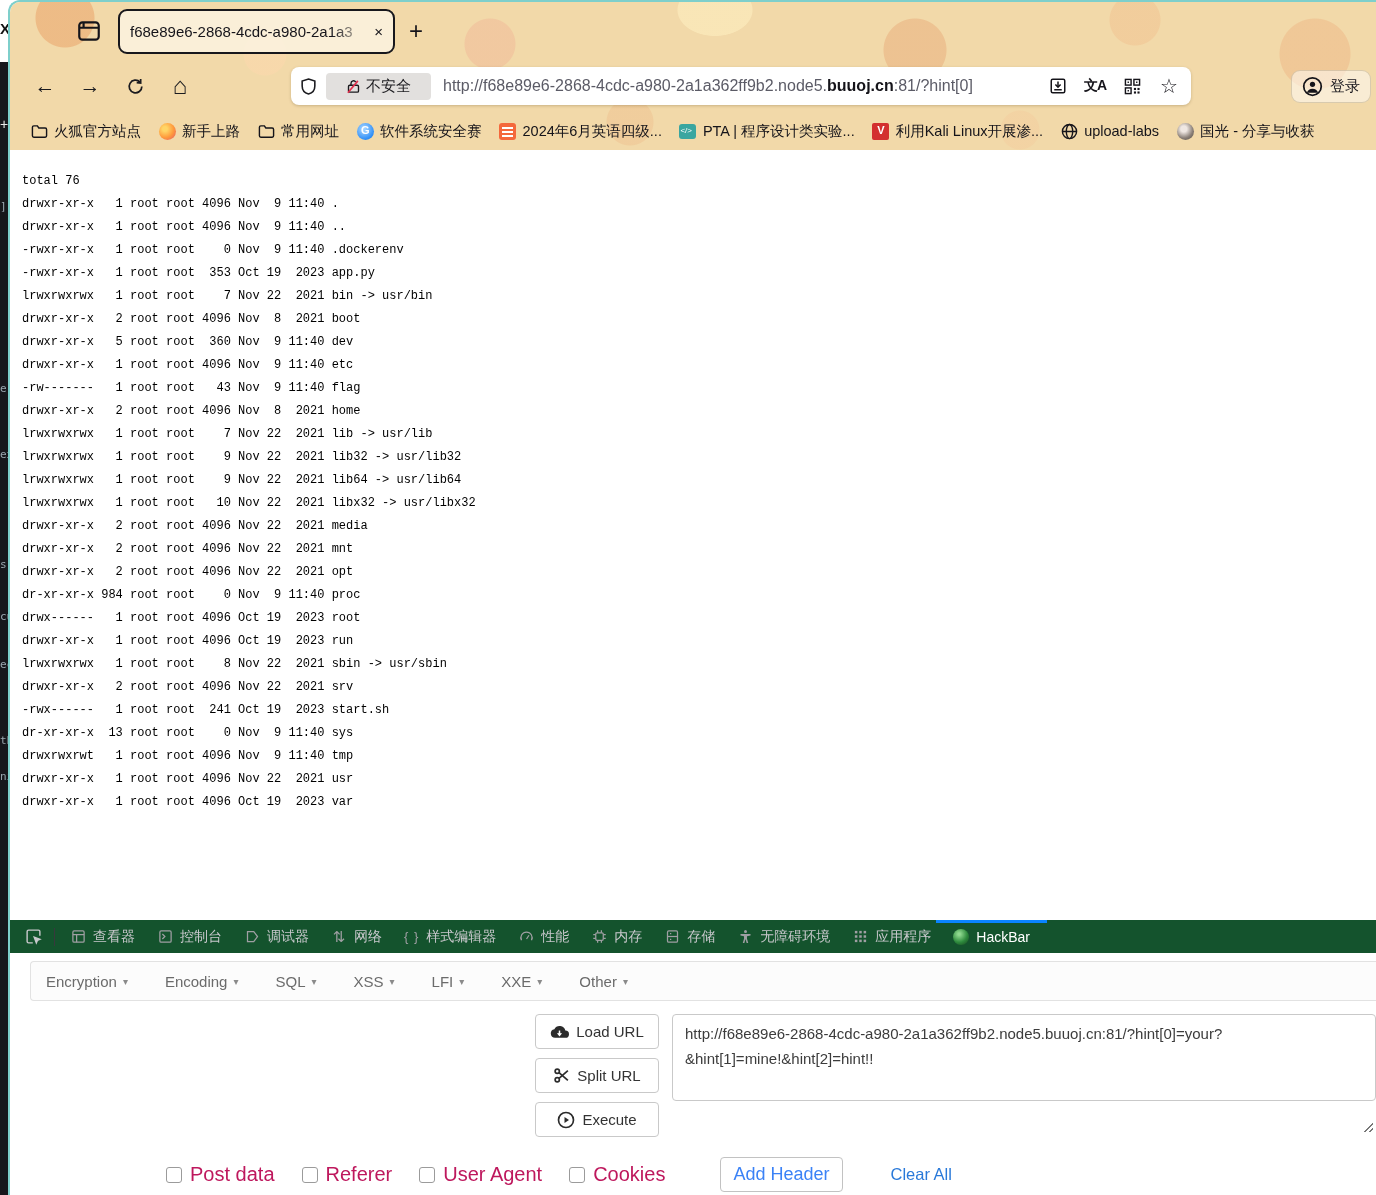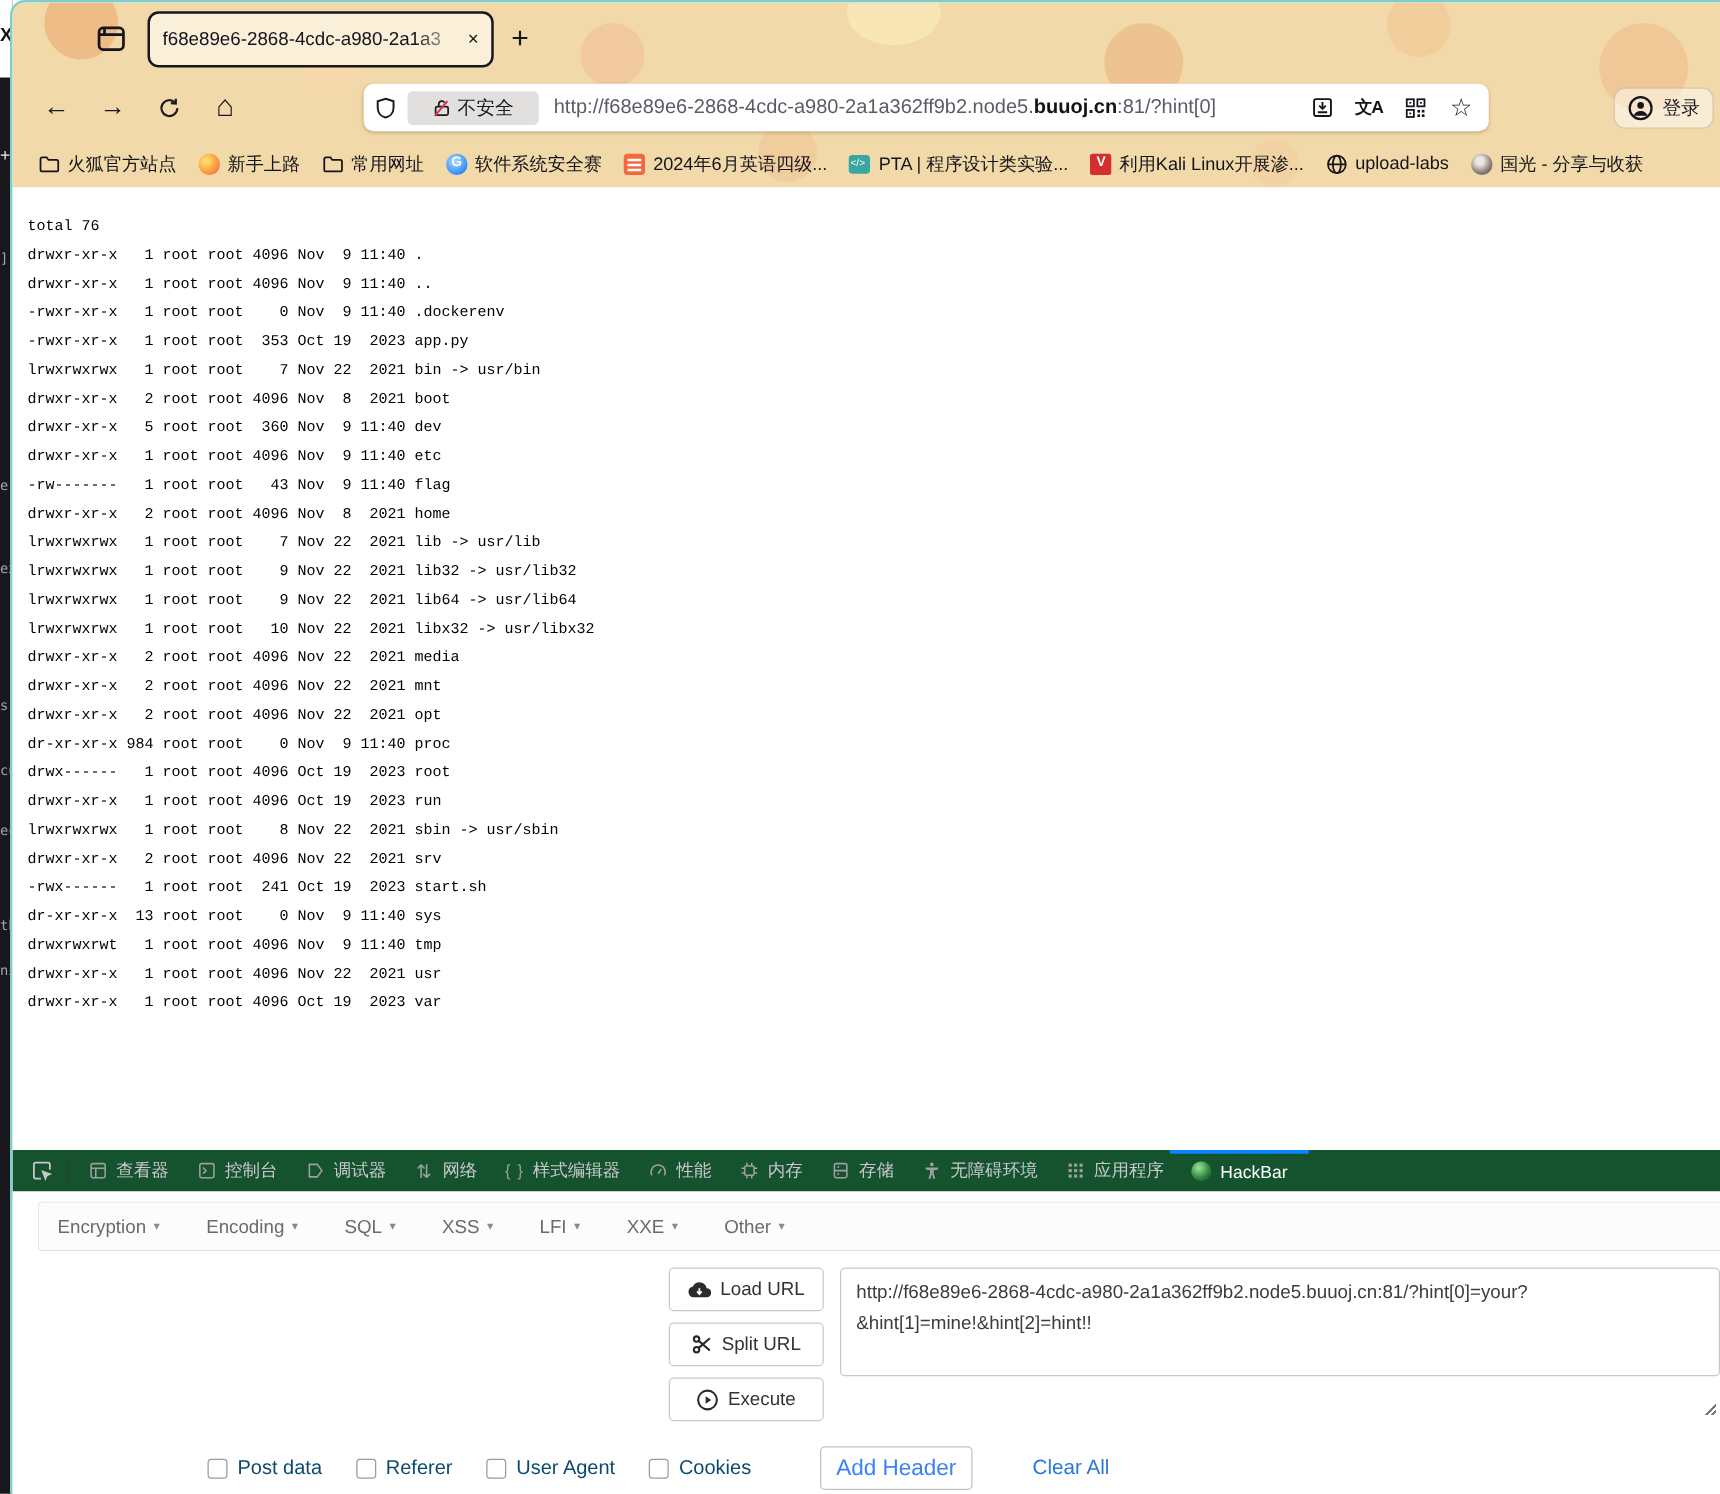--- a/index.html
+++ b/index.html
@@ -113,21 +113,21 @@
     align-items:center; justify-content:center; gap:7px; font-size:15px; color:#333; }
   .hb-ta-wrap { position:relative; margin-left:13px; }
   .hb-textarea { width:704px; height:87px; border:1px solid #c9c9c9; border-radius:4px; padding:7px 12px;
     font-family:"Liberation Sans", sans-serif; font-size:15px; line-height:1.65; color:#3c3c3c; resize:none; outline:none; }
   .grip { position:absolute; right:3px; bottom:5px; width:11px; height:11px;
     background:repeating-linear-gradient(135deg, transparent 0 2px, #777 2px 3.5px);
     clip-path:polygon(100% 0, 100% 100%, 0 100%); }
   .hb-options { display:flex; align-items:center; margin:20px 0 0 156px; }
   .hb-check { display:flex; align-items:center; gap:8px; margin-right:27px; }
   .hb-check .box { width:16px; height:16px; border:1.5px solid #9b9b9b; border-radius:3px; background:#fff; }
-  .hb-check .lbl { font-size:16px; color:#0c4a6e; }
+  .hb-check .lbl { font-size:20px; color:#be185d; }
   .hb-addheader { border:1px solid #c2c2c2; border-radius:4px; background:#fff; font-size:18px; color:#3b82f6;
     padding:6px 12px; margin-left:28px; }
   .hb-clearall { margin-left:48px; font-size:16.5px; color:#2979d9; }
 
   svg { display:block; }
 </style>
 </head>
 <body>
 
 <div class="behind-strip">

